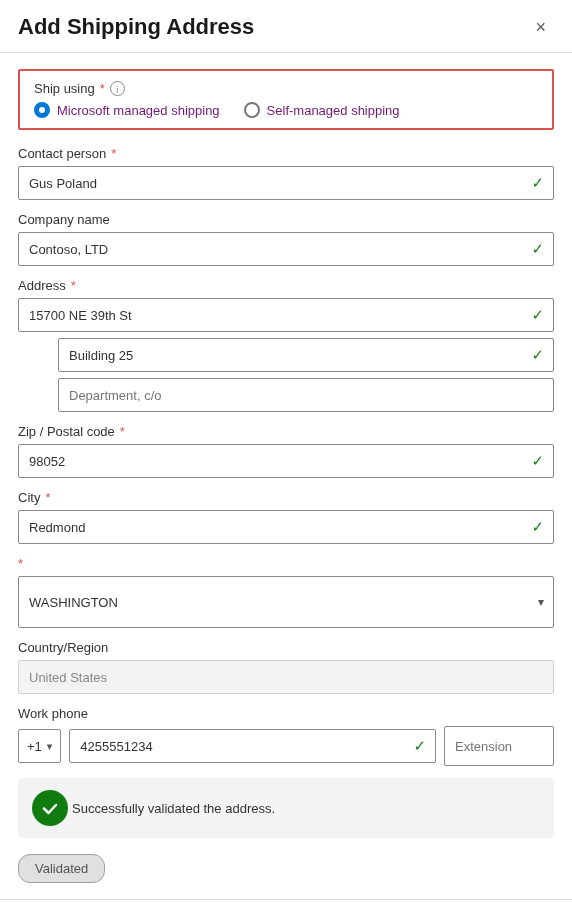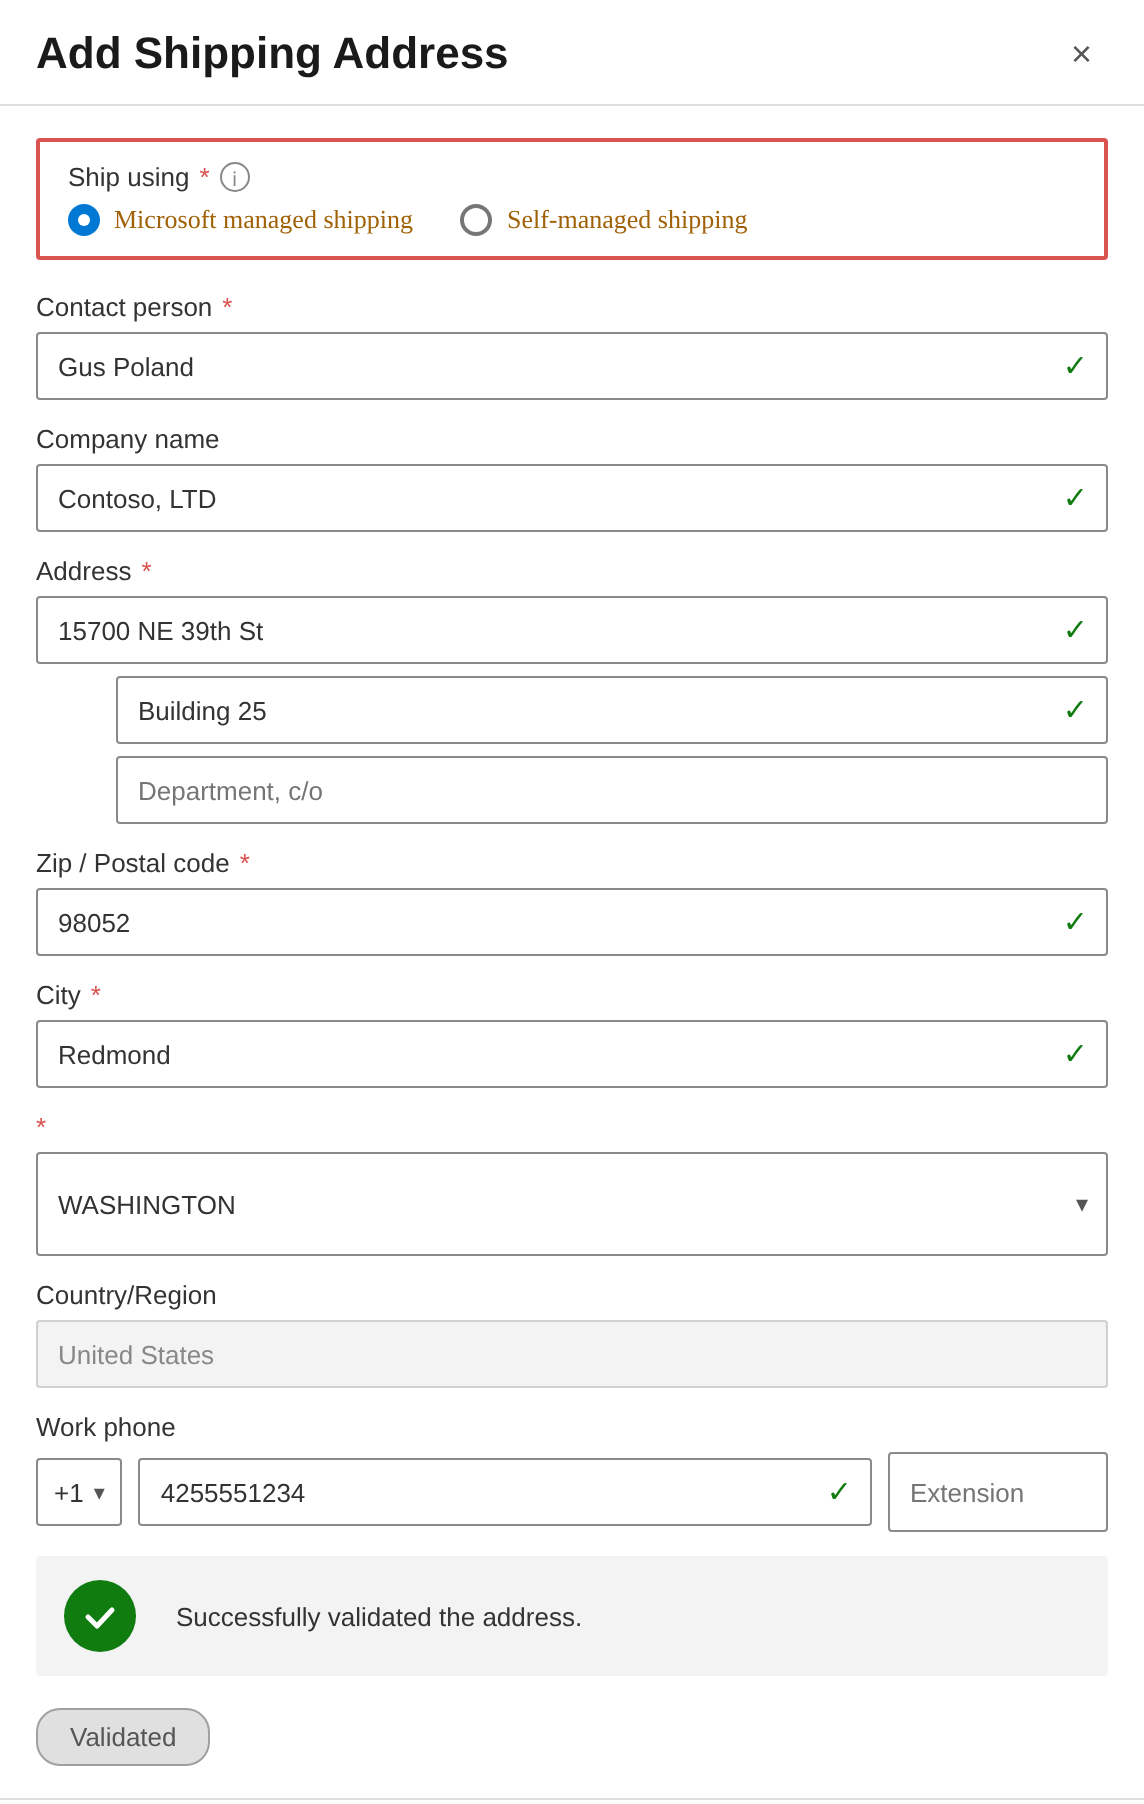--- a/index.html
+++ b/index.html
@@ -78,23 +78,22 @@
       display: flex;
       align-items: center;
       gap: 24px;
       margin-top: 6px;
     }
     .radio-option {
       display: flex;
       align-items: center;
       gap: 7px;
       font-size: 13px;
-      color: #a16207;
-      cursor: pointer;
-      font-family: Liberation Serif, serif;
+      color: #701a75;
+      cursor: pointer;
     }
     .radio-circle {
       width: 16px;
       height: 16px;
       border-radius: 50%;
       border: 2px solid #0078d4;
       display: flex;
       align-items: center;
       justify-content: center;
       background: #fff;
@@ -224,21 +223,21 @@
       padding: 6px 10px;
       font-size: 13px;
       color: #aaa;
       background: #fff;
       outline: none;
       flex-shrink: 0;
     }
     .validation-banner {
       display: flex;
       align-items: center;
-      gap: 20px;
+      gap: 4px;
       background: #f3f3f3;
       border-radius: 2px;
       padding: 12px 14px;
       margin-top: 8px;
       margin-bottom: 12px;
     }
     .validation-icon {
       width: 36px;
       height: 36px;
       border-radius: 50%;

